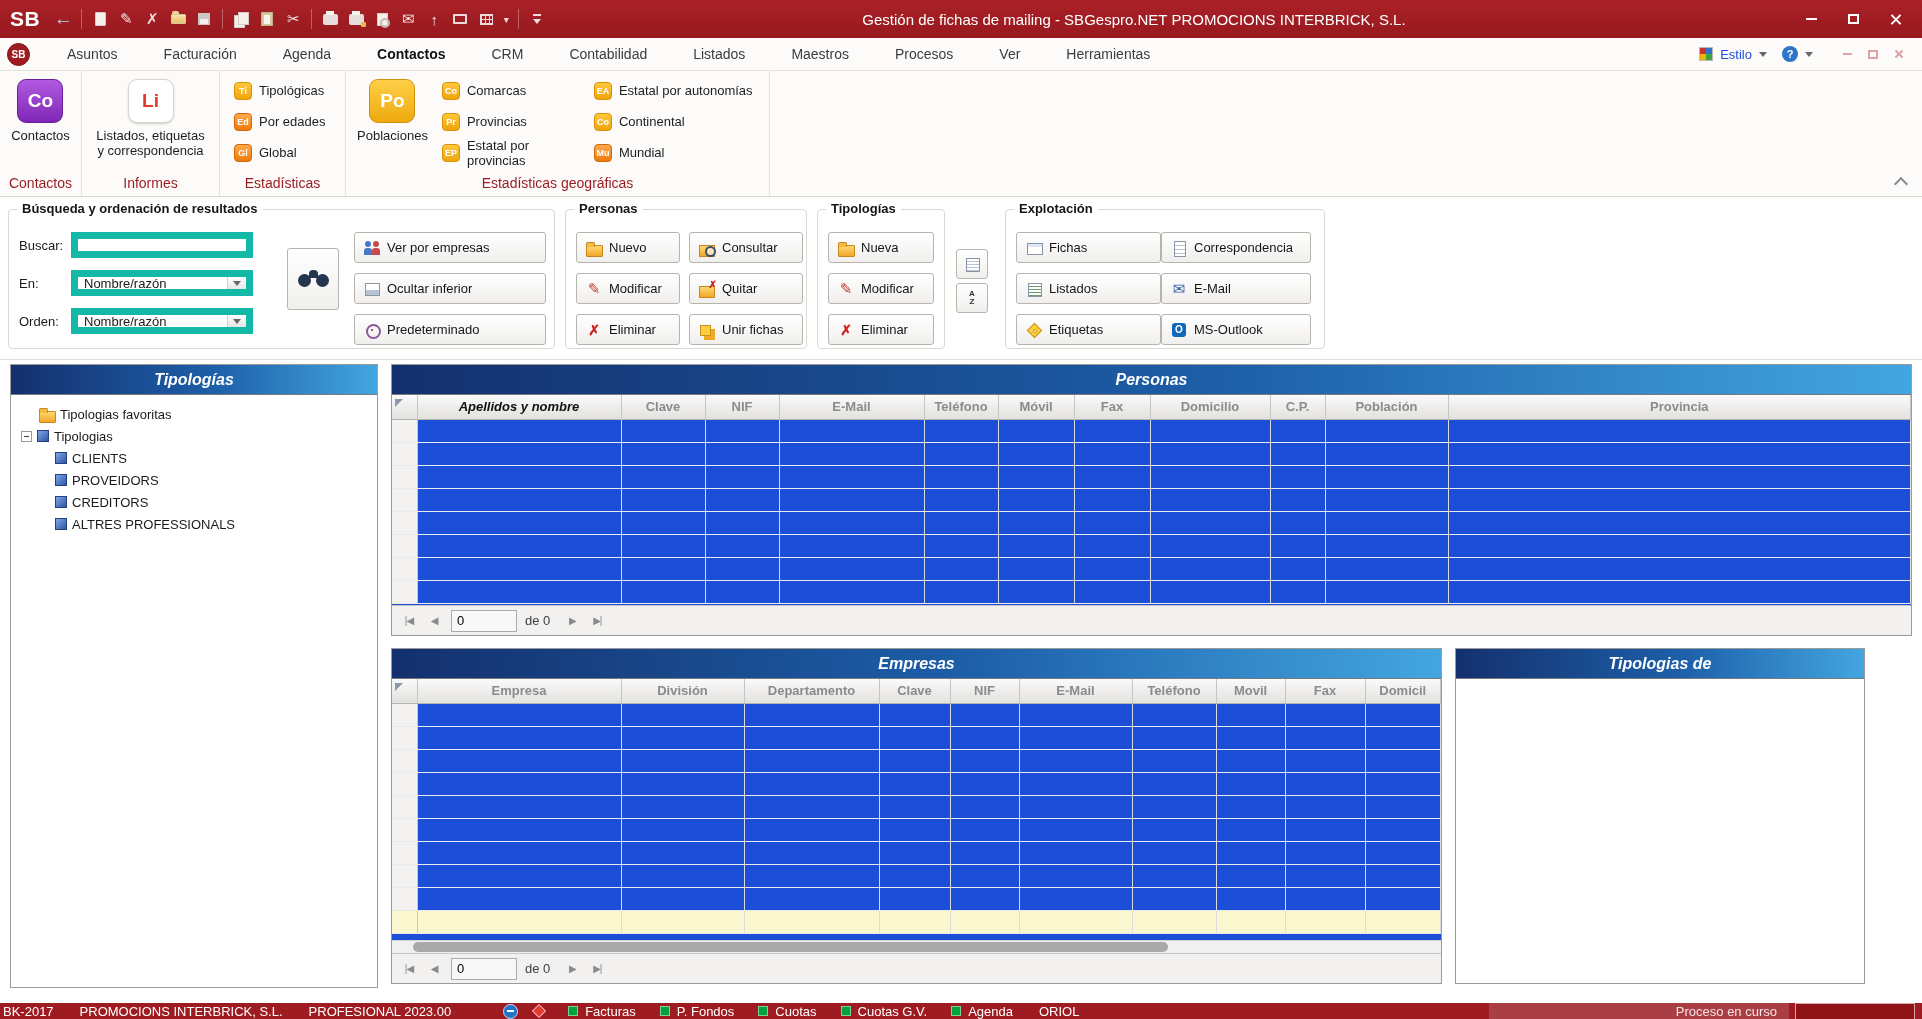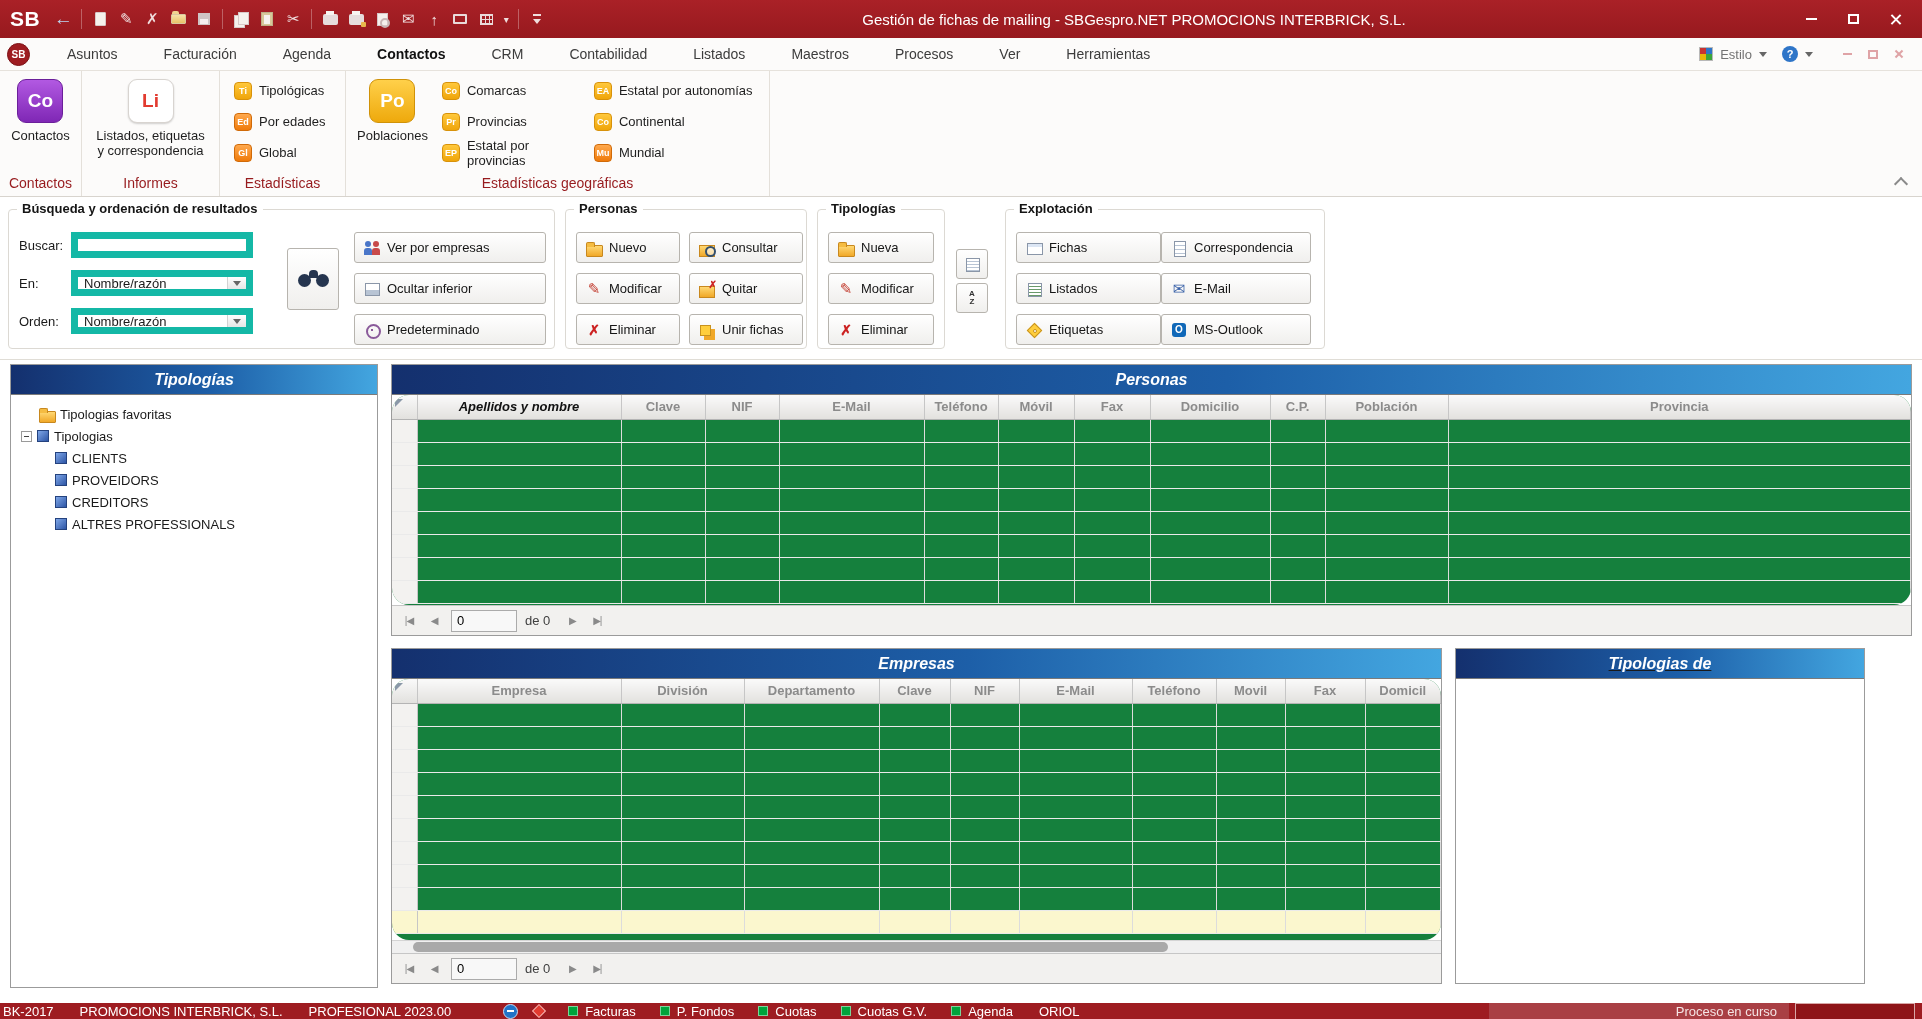--- a/index.html
+++ b/index.html
@@ -48,21 +48,21 @@
   .pale.w-close::before, .pale.w-close::after { background:#DFA3A6; }
 
   
   .menubar { height:33px; flex:none; background:#FCFBFA; border-bottom:1px solid #E6E2DC; display:flex; align-items:center; }
   .mb-logo { width:23px; height:23px; border-radius:50%; background:#9E1C21; color:#fff; font-weight:bold; font-size:10px; display:flex; align-items:center; justify-content:center; margin:0 14px 0 7px; border:1px solid #7D1216; }
   .mb-tab { padding:0 23px; font-size:14px; color:#3C3C3C; cursor:default; line-height:32px; }
   .mb-tab.active { font-weight:bold; color:#111; }
   .mb-right { margin-left:auto; display:flex; align-items:center; gap:7px; padding-right:10px; }
   .style-swatch { width:14px; height:14px; border:1px solid #B8B8B8;
     background:conic-gradient(#2E75C8 0 25%, #3BA53B 0 50%, #E8B50A 0 75%, #C83232 0 100%); }
-  .mb-style-label { font-size:13px; color:#737373; }
+  .mb-style-label { font-size:13px; color:#1d4ed8; }
   .caret-down { width:0; height:0; border-left:4px solid transparent; border-right:4px solid transparent; border-top:5px solid #666; }
   .help-badge { width:16px; height:16px; border-radius:50%; background:#2E75C8; color:#fff; font-size:11px; font-weight:bold; display:flex; align-items:center; justify-content:center; margin-left:8px; }
   .mdi-controls { display:flex; margin-left:14px; }
   .mdi-btn { width:26px; height:22px; display:flex; align-items:center; justify-content:center; }
   .mdi-btn .w-min { width:9px; } .mdi-btn .w-max { width:10px; height:9px; }
   .mdi-btn .w-close { width:10px; height:10px; } .mdi-btn .w-close::before, .mdi-btn .w-close::after { height:10px; left:4px; }
 
   
   .ribbon { height:126px; flex:none; background:#FCFBFA; border-bottom:1px solid #D8D4CE; display:flex; position:relative; }
   .rb-group { display:flex; flex-direction:column; border-right:1px solid #E4E0DA; padding-top:4px; }
@@ -129,32 +129,32 @@
   .ic-sortaz { font-size:8px; font-weight:bold; color:#333; line-height:8px; display:flex; flex-direction:column; align-items:center; }
   .ic-sortaz::before { content:"A"; } .ic-sortaz::after { content:"Z"; }
 
   
   .main { flex:1; position:relative; background:#fff; }
   .panel { position:absolute; border:1px solid #9B9B9B; background:#fff; display:flex; flex-direction:column; }
   .panel-header { height:30px; flex:none; background:linear-gradient(90deg,#14306E 0%,#1D5FA8 55%,#43A6E0 100%); color:#fff; font-size:16px; font-weight:bold; font-style:italic; display:flex; align-items:center; justify-content:center; border-bottom:1px solid #7A7A7A; }
   .tree-panel { left:10px; top:4px; width:368px; height:624px; }
   .personas-panel { left:391px; top:4px; width:1521px; height:272px; }
   .empresas-panel { left:391px; top:288px; width:1051px; height:336px; }
-  .tipologiasde-panel { left:1455px; top:288px; width:410px; height:336px;text-decoration:underline; }
+  .tipologiasde-panel { left:1455px; top:288px; width:410px; height:336px; }
 
   .tree-body { flex:1; background:#fff; padding:8px 4px; overflow:hidden; }
   .tree-item { display:flex; align-items:center; gap:5px; height:22px; font-size:13px; padding-left:6px; }
   .tree-item.child { padding-left:40px; }
   .tree-item .spacer { width:13px; flex:none; }
   .expander { width:11px; height:11px; border:1px solid #9A9A9A; background:#fff; position:relative; flex:none; }
   .expander::before { content:""; position:absolute; left:2px; top:4px; width:5px; height:1px; background:#444; }
   .ic-cube { width:12px; height:12px; background:linear-gradient(135deg,#7FA7E8,#2D55A5); border:1px solid #24427E; flex:none; }
   .tree-ic { width:16px; height:16px; position:relative; flex:none; display:inline-block; }
 
-  .grid-wrap { flex:1; overflow:hidden; background:#15803d;border-radius:17px; }
+  .grid-wrap { flex:1; overflow:hidden; background:#1d4ed8; }
   table.grid { width:100%; border-collapse:collapse; table-layout:fixed; }
   table.grid th { height:24px; background:linear-gradient(#FAFAFA,#E2E1DE); border-right:1px solid #C6C6C6; border-bottom:1px solid #B4B4B4; color:#8B8B8B; font-weight:bold; font-size:13px; white-space:nowrap; overflow:hidden; }
   table.grid th.sorted { color:#111; font-style:italic; }
   table.grid th.corner { position:relative; }
   table.grid th.corner::after { content:""; position:absolute; left:3px; top:4px; border-top:8px solid #8A98A8; border-right:8px solid transparent; }
   table.grid td { height:23px; border-right:1px solid #DCDCDC; border-bottom:1px solid #EAEAEA; }
   table.grid td:first-child { background:#F3F2F0; border-right:1px solid #C6C6C6; }
   tr.new-row td { background:#FBF7CE !important; }
 
   .pager { height:30px; flex:none; background:#F2F1EF; border-top:1px solid #C6C6C6; display:flex; align-items:center; gap:3px; padding:0 6px; }

